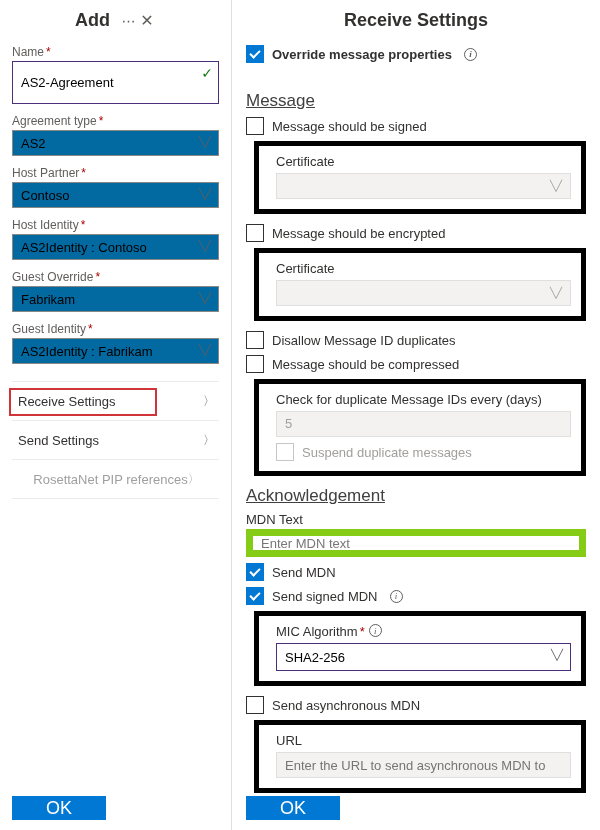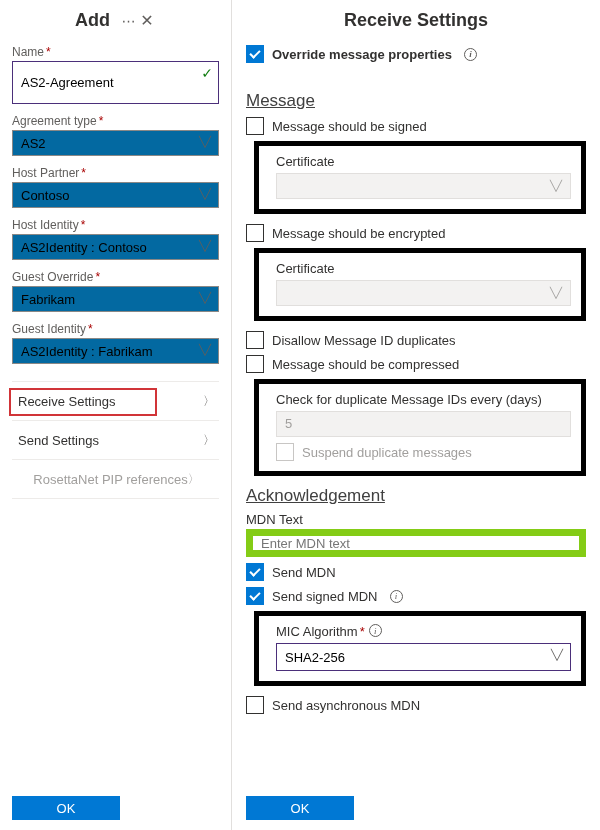--- a/index.html
+++ b/index.html
@@ -18,21 +18,21 @@
 .input-wrap { position: relative; }
 .check-valid { position: absolute; right: 6px; top: 4px; color: #107c10; font-size: 14px; }
 .select { width: 100%; height: 26px; border: 1px solid #8a8886; padding: 2px 26px 2px 8px; font-size: 13px; background: #0369a1; appearance: none; position: relative; }
 .select-wrap { position: relative; }
 .chev { position: absolute; right: 8px; top: 6px; pointer-events: none; color: #605e5c; font-size: 10px; }
 .nav-item { display: flex; align-items: center; justify-content: space-between; height: 40px; border-top: 1px solid #edebe9; border-bottom: 1px solid #edebe9; margin-top: -1px; color: #323130; cursor: pointer; padding: 0 4px 0 2px; }
 .nav-item.disabled { color: #a19f9d; cursor: default; justify-content: center; }
 .nav-item.highlight { position: relative; }
 .nav-highlight-box { position: absolute; left: -3px; top: 6px; height: 28px; width: 148px; border: 2px solid #d13438; pointer-events:none; padding: 0 6px; display:flex; align-items:center; }
 .nav-chev { color: #605e5c; font-size: 12px; }
-.ok-btn { position: absolute; bottom: 10px; left: 12px; height: 24px; background: #0078d4; color: #fff; border: none; width: 108px; font-size: 13px; cursor: pointer; }
+.ok-btn { position: absolute; bottom: 10px; left: 12px; height: 24px; background: #0078d4; color: #fff; border: none; width: 94px; font-size: 18px; cursor: pointer; }
 .ok-btn.right { left: 14px; }
 .section-title { font-size: 17px; color: #404040; margin-bottom: 6px; text-decoration: underline; }
 .checkbox-row { display: flex; align-items: center; gap: 8px; margin-bottom: 6px; font-size: 13px; }
 .cb { width: 18px; height: 18px; border: 1px solid #323130; display: inline-flex; align-items: center; justify-content: center; cursor: pointer; flex-shrink: 0; }
 .cb.checked { background: #0078d4; border-color: #0078d4; color: #fff; }
 .cb.checked::after { content: ""; width: 4px; height: 8px; border: solid #fff; border-width: 0 2px 2px 0; transform: rotate(45deg); margin-bottom: 2px; }
 .info-icon { width: 13px; height: 13px; border: 1px solid #605e5c; border-radius: 50%; display: inline-flex; align-items: center; justify-content: center; font-size: 9px; color: #605e5c; margin-left: 4px; font-style: italic; font-family: serif; }
 .sub-box { border: 5px solid #000000; padding: 8px 10px 10px 17px; margin-bottom: 10px; margin-left: 8px; }
 .sub-box .field-label { font-size: 13px; color: #323130; margin-bottom: 4px; }
 .disabled-select { background: #f3f2f1; border: 1px solid #e1dfdd; height: 26px; position: relative; }
@@ -217,17 +217,21 @@
     <div class="select-wrap">
       <select class="algo-select"><option>SHA2-256</option></select>
       <span class="chev">╲╱</span>
     </div>
   </div>
 
   <div class="checkbox-row">
     <span class="cb"></span>
     <span>Send asynchronous MDN</span>
   </div>
+  <div class="sub-box" style="margin-bottom:0;">
+    <div class="field-label">URL</div>
+    <input class="disabled-input" style="width: 100%;" disabled="" placeholder="Enter the URL to send asynchronous MDN to">
+  </div>
 
   </div>
 
   <button class="ok-btn right">OK</button>
 </div>
 
 </body></html>

